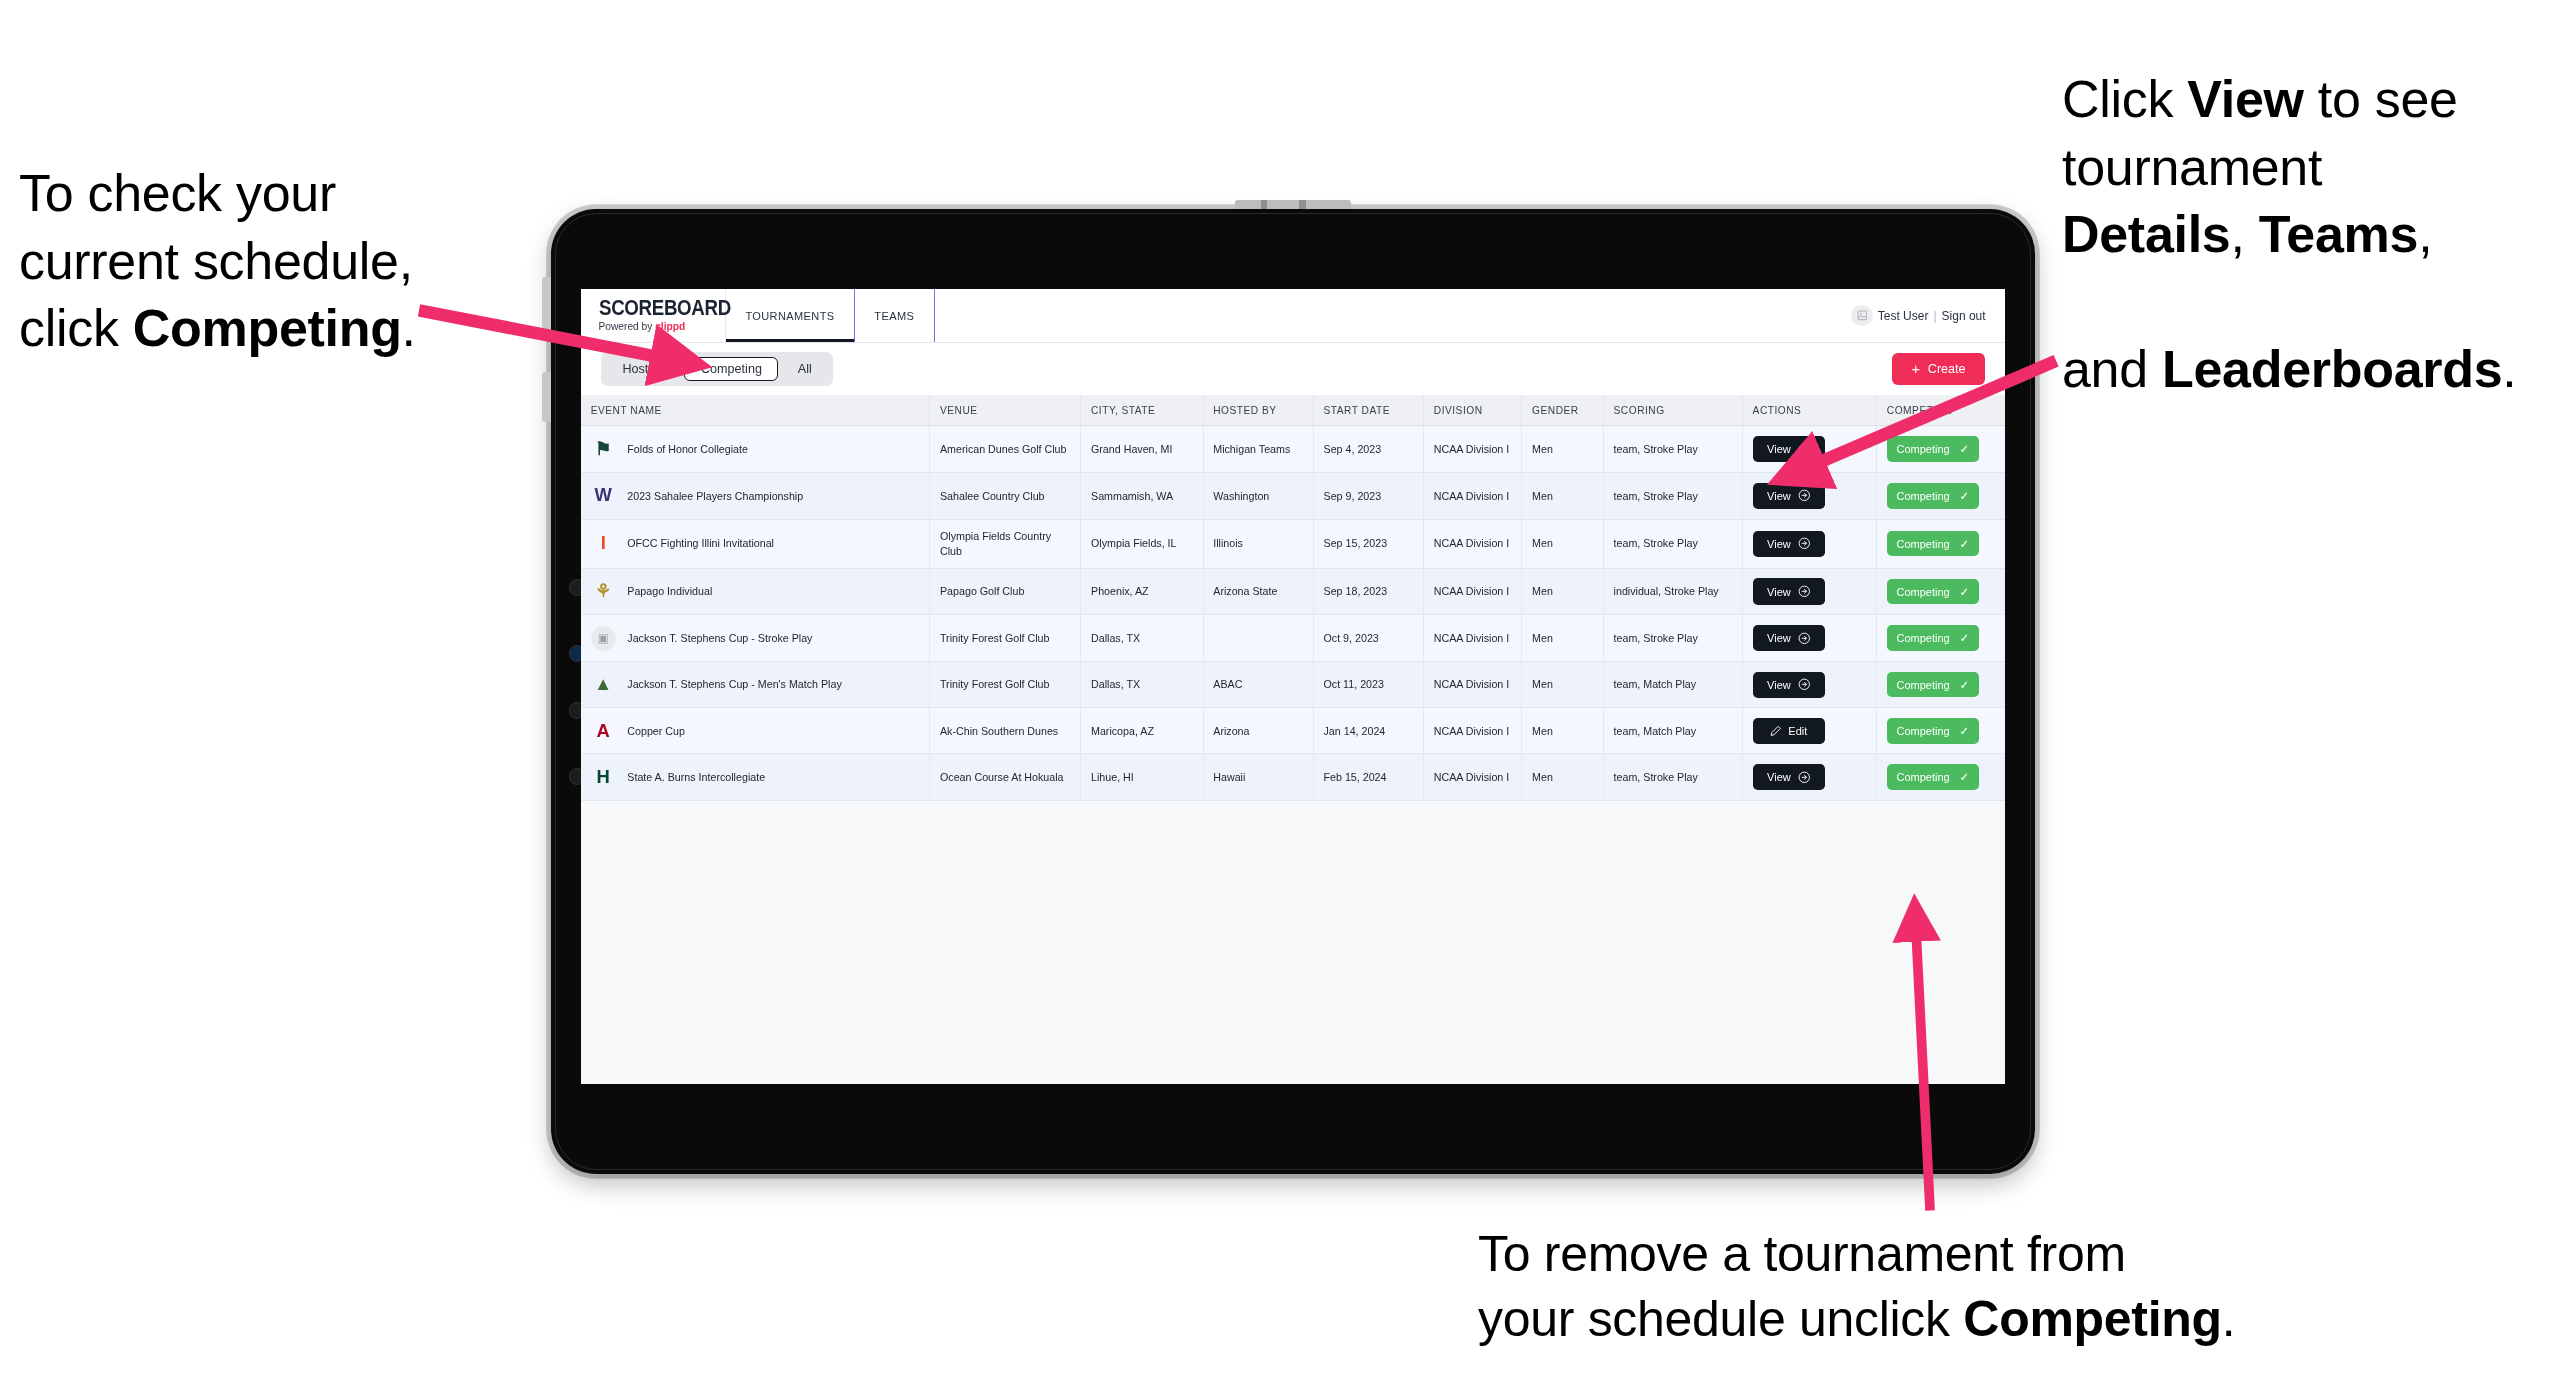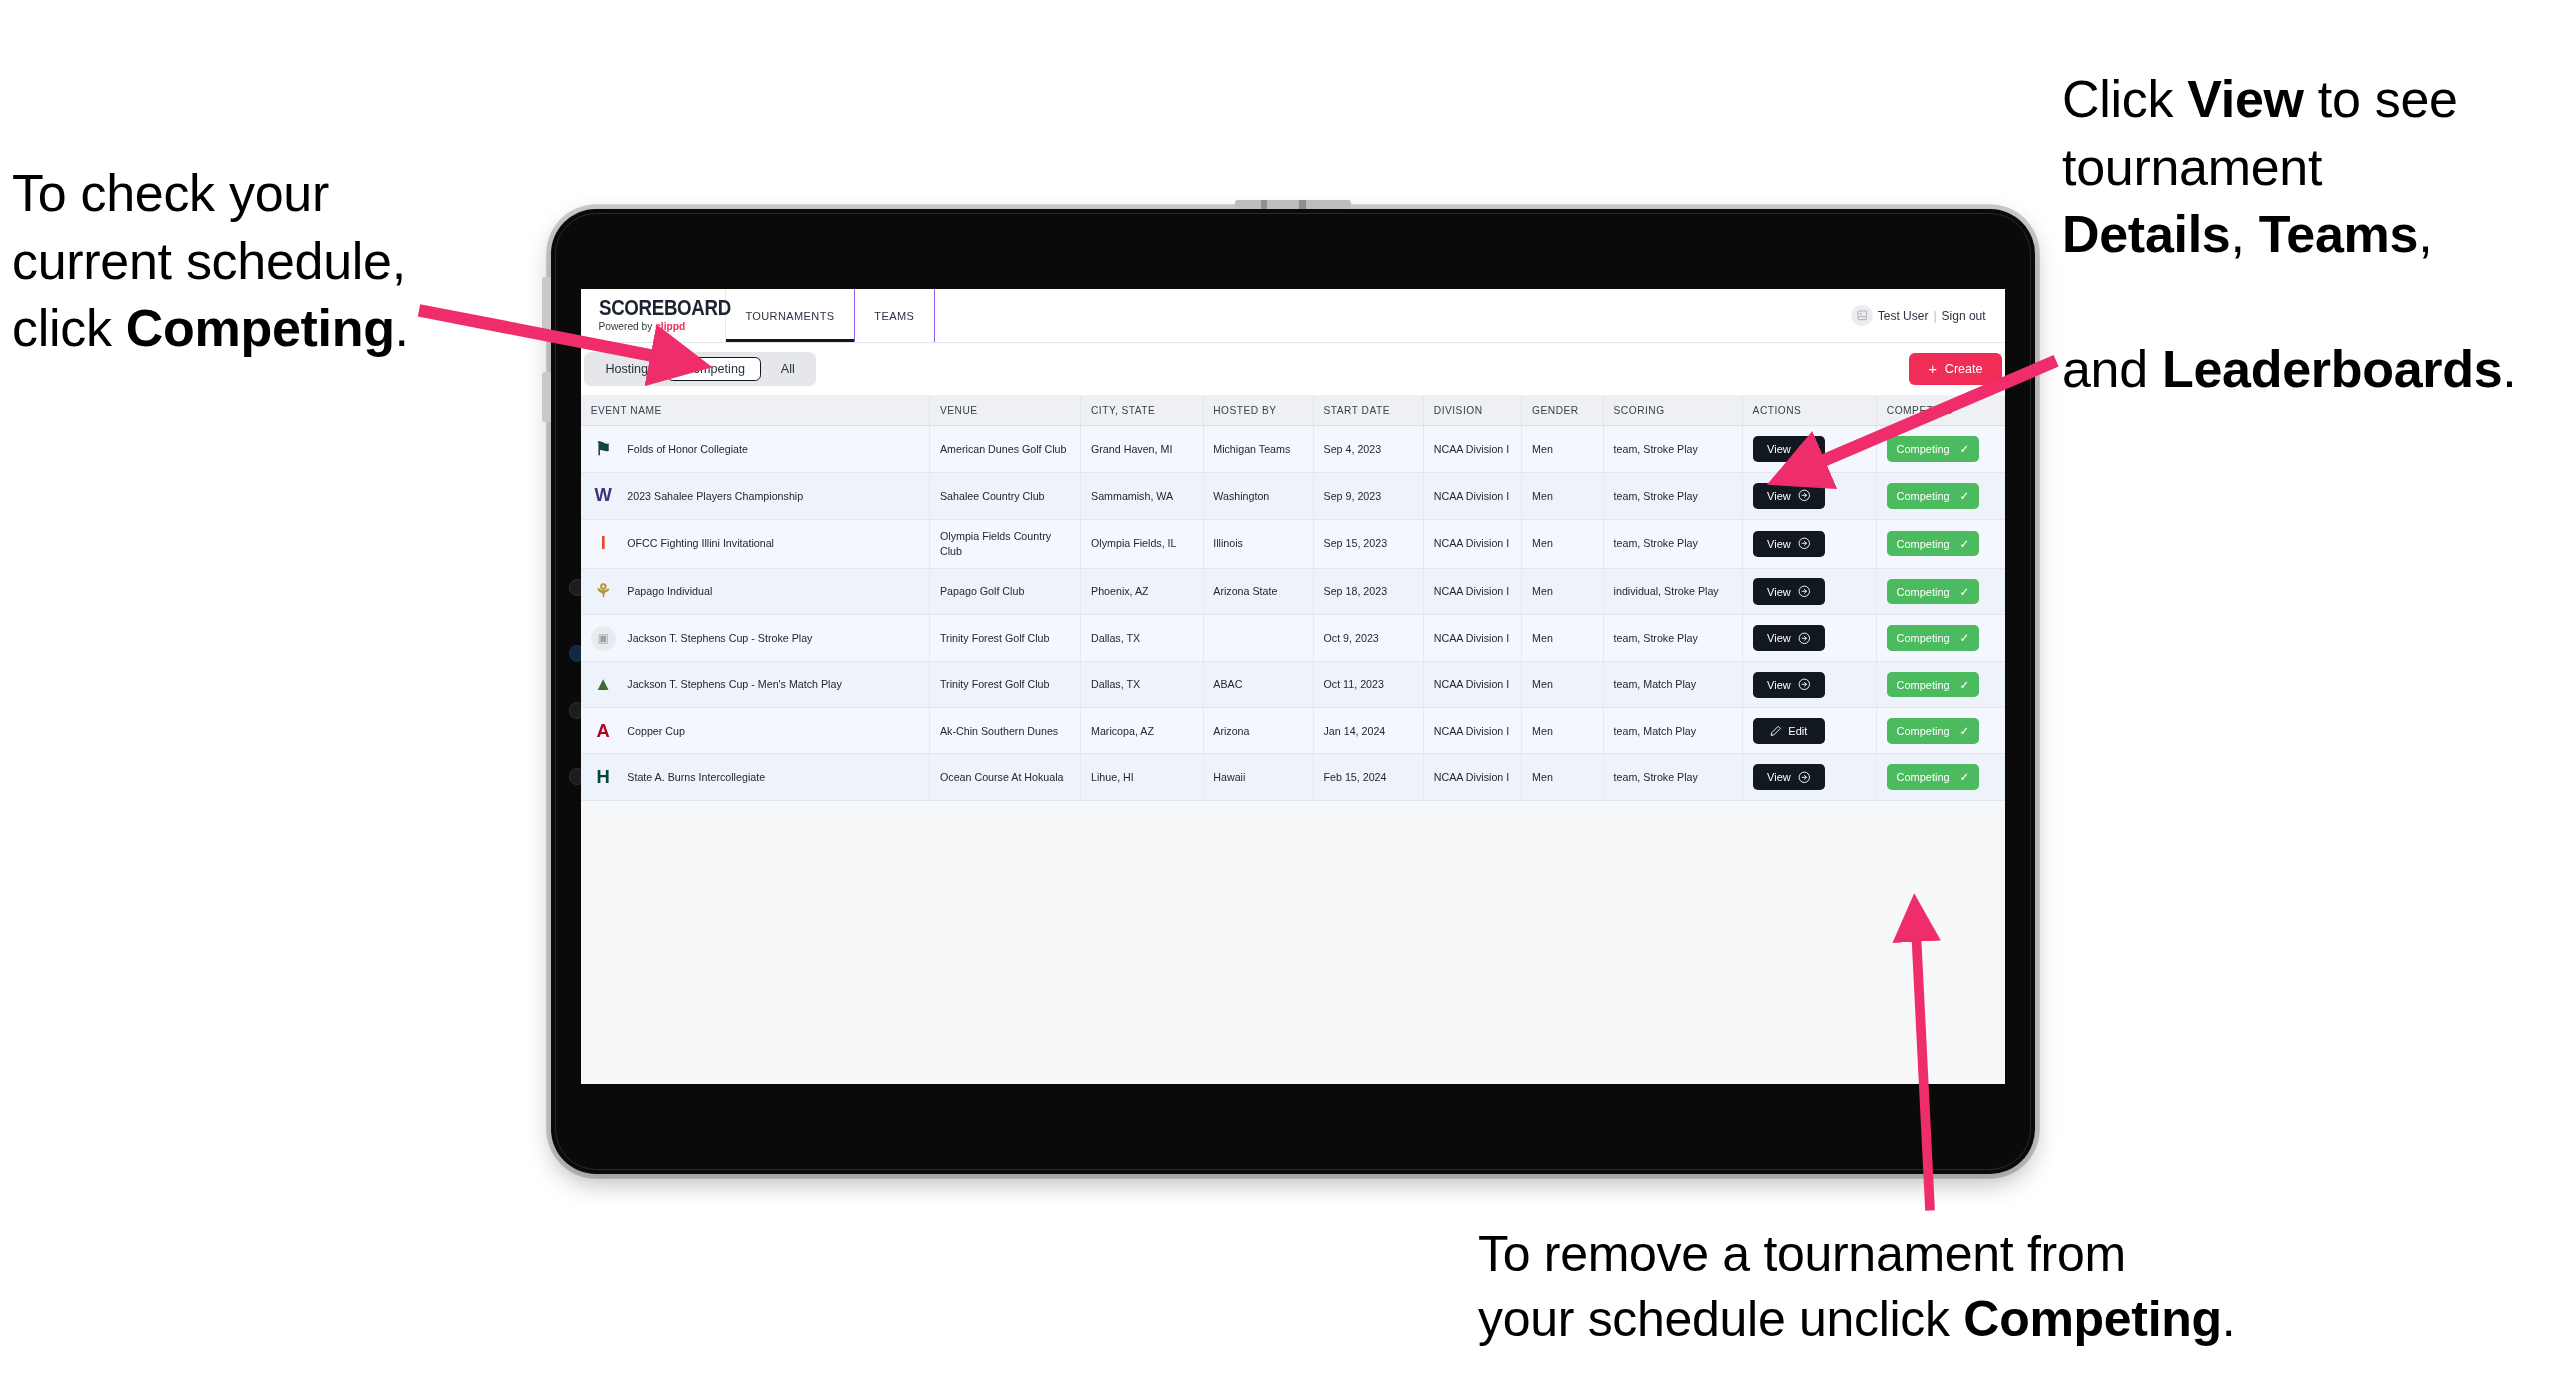--- a/index.html
+++ b/index.html
@@ -16,21 +16,21 @@
     position: absolute;
     color: #000;
     font-family: "Liberation Sans", sans-serif;
     font-weight: 400;
     line-height: 1.30;
     letter-spacing: -0.3px;
     white-space: pre-wrap;
   }
   .annot b { font-weight: 700; }
 
-  #annot-left  { left: 12px;    top: 160px;  width: 456px; font-size: 52px; }
+  #annot-left  { left: 19px;    top: 160px;  width: 456px; font-size: 52px; }
   #annot-right { left: 2062px; top: 66px;   width: 514px; font-size: 52px; }
   #annot-bottom{ left: 1478px; top: 1222px; width: 980px;font-size: 50px; }
 
   
   .arrow-layer {
     position: absolute; left: 0; top: 0;
     width: 2576px; height: 1386px;
     pointer-events: none; z-index: 40;
   }
 
@@ -120,21 +120,21 @@
     width: 21.3px; height: 21.3px; border-radius: 50%;
     background: #ededf0; display: flex; align-items: center; justify-content: center;
   }
   .sep { color: #b9bcc2; }
   .signout { cursor: pointer; }
 
   
   .toolbar {
     height: 52px; background: #ffffff;
     display: flex; align-items: center; justify-content: space-between;
-    padding: 0 3px;
+    padding: 0 20px;
     flex: 0 0 auto;
   }
   .segmented {
     display: flex; align-items: center;
     background: #e6e7ea; border-radius: 6.8px; padding: 3.9px; gap: 1.9px;
   }
   .seg {
     padding: 5.8px 17.5px; font-size: 12.6px; color: #2a3240;
     border-radius: 5.8px; cursor: pointer; white-space: nowrap;
   }

